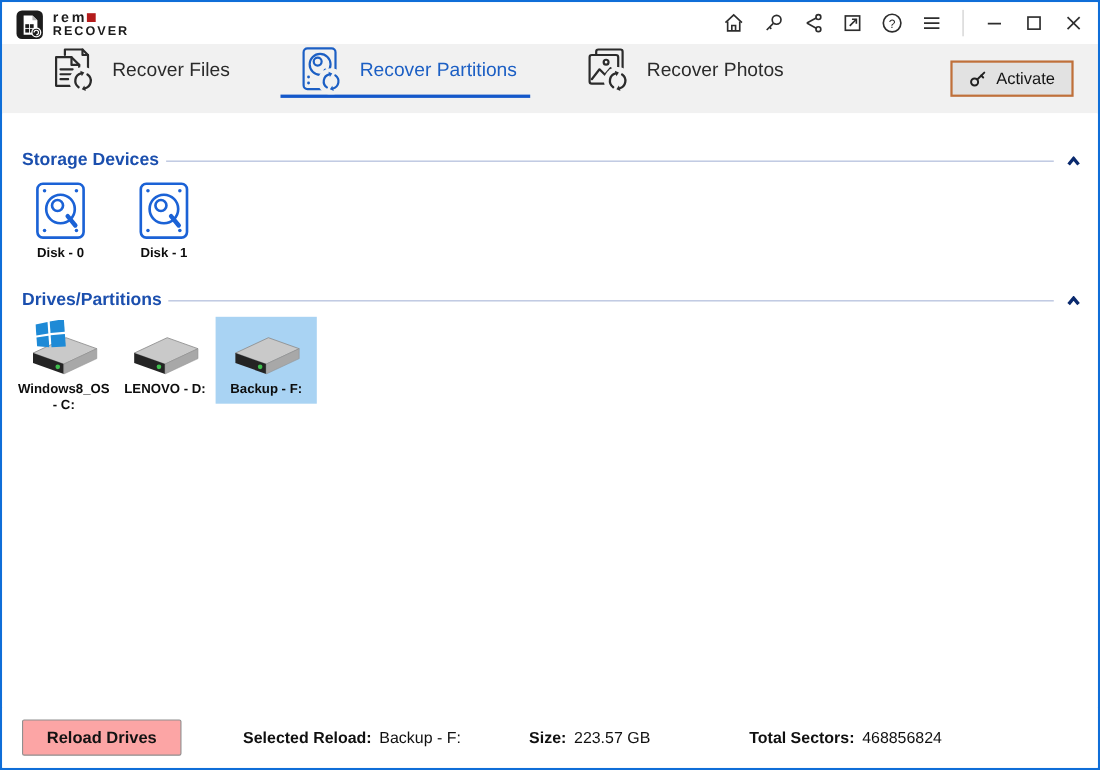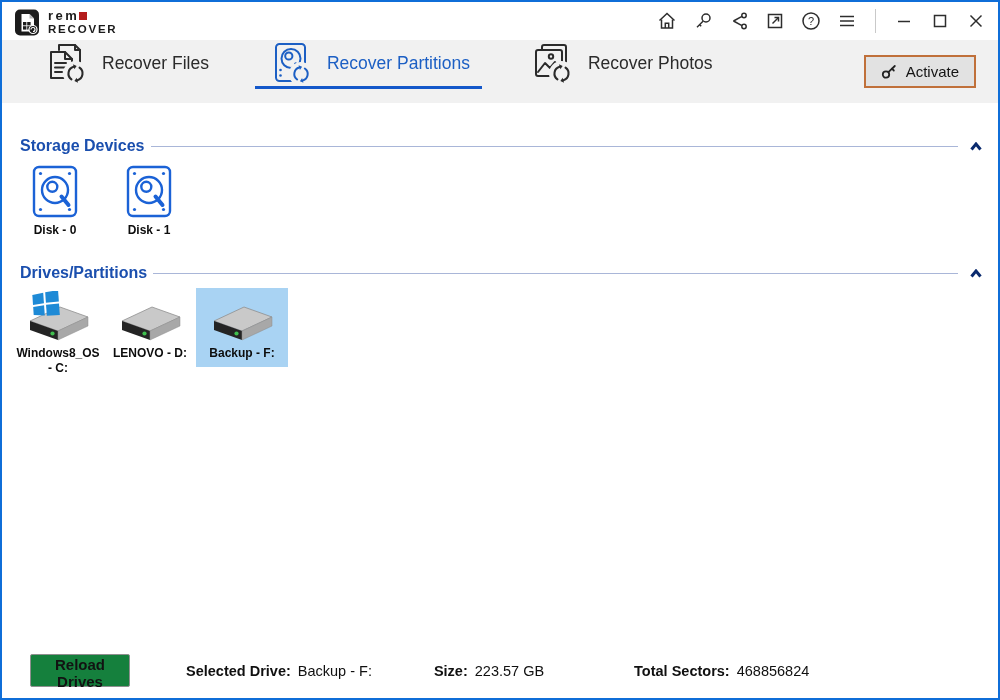--- a/index.html
+++ b/index.html
@@ -45,21 +45,21 @@
   .section.drives{margin-top:26px;}
   .drives-row{display:flex;align-items:flex-start;padding:6px 0 0 10px;}
   .drive-item{width:92px;padding:7px 2px 6px;display:flex;flex-direction:column;align-items:center;gap:3px;cursor:pointer;}
   .drive-item.selected{background:var(--selection-bg,#a9d3f3);}
   .drive-icon{width:72px;height:48px;position:relative;}
   .drive-icon svg.hdd{width:72px;height:48px;}
   .drive-icon svg.winflag{position:absolute;left:10px;top:-4px;width:28px;height:26px;}
 
   
   .footer{height:55px;flex:0 0 auto;display:flex;align-items:center;background:#fff;}
-  .reload-btn{margin-left:28px;width:100px;height:33px;background:#15803d;border:1px solid #8f8f8f;border-radius:2px;font-size:15px;font-weight:bold;color:#121212;cursor:pointer;font-family:inherit;}
+  .reload-btn{margin-left:18px;width:145px;height:33px;background:#fca5a5;border:1px solid #8f8f8f;border-radius:2px;font-size:15px;font-weight:bold;color:#121212;cursor:pointer;font-family:inherit;}
   .field{display:flex;gap:7px;font-size:14.5px;color:#101010;white-space:nowrap;}
   .field .fl{font-weight:bold;}
   .field.f1{margin-left:56px;}
   .field.f2{margin-left:62px;}
   .field.f3{margin-left:90px;}
   .scan-btn{margin-left:auto;margin-right:18px;width:120px;height:33px;background:var(--scan-bg,#1453cb);color:#fff;border:none;border-radius:2px;font-size:15.5px;cursor:pointer;font-family:inherit;}
 </style>
 </head>
 <body>
 
@@ -316,21 +316,21 @@
           <div class="item-label">Backup - F:</div>
         </div>
 
       </div>
     </div>
   </div>
 
   <div class="footer">
     <button class="reload-btn">Reload Drives</button>
     <div class="field f1">
-      <span class="fl">Selected Drive:</span>
+      <span class="fl">Selected Reload:</span>
       <span class="fv">Backup - F:</span>
     </div>
     <div class="field f2">
       <span class="fl">Size:</span>
       <span class="fv">223.57 GB</span>
     </div>
     <div class="field f3">
       <span class="fl">Total Sectors:</span>
       <span class="fv">468856824</span>
     </div>

